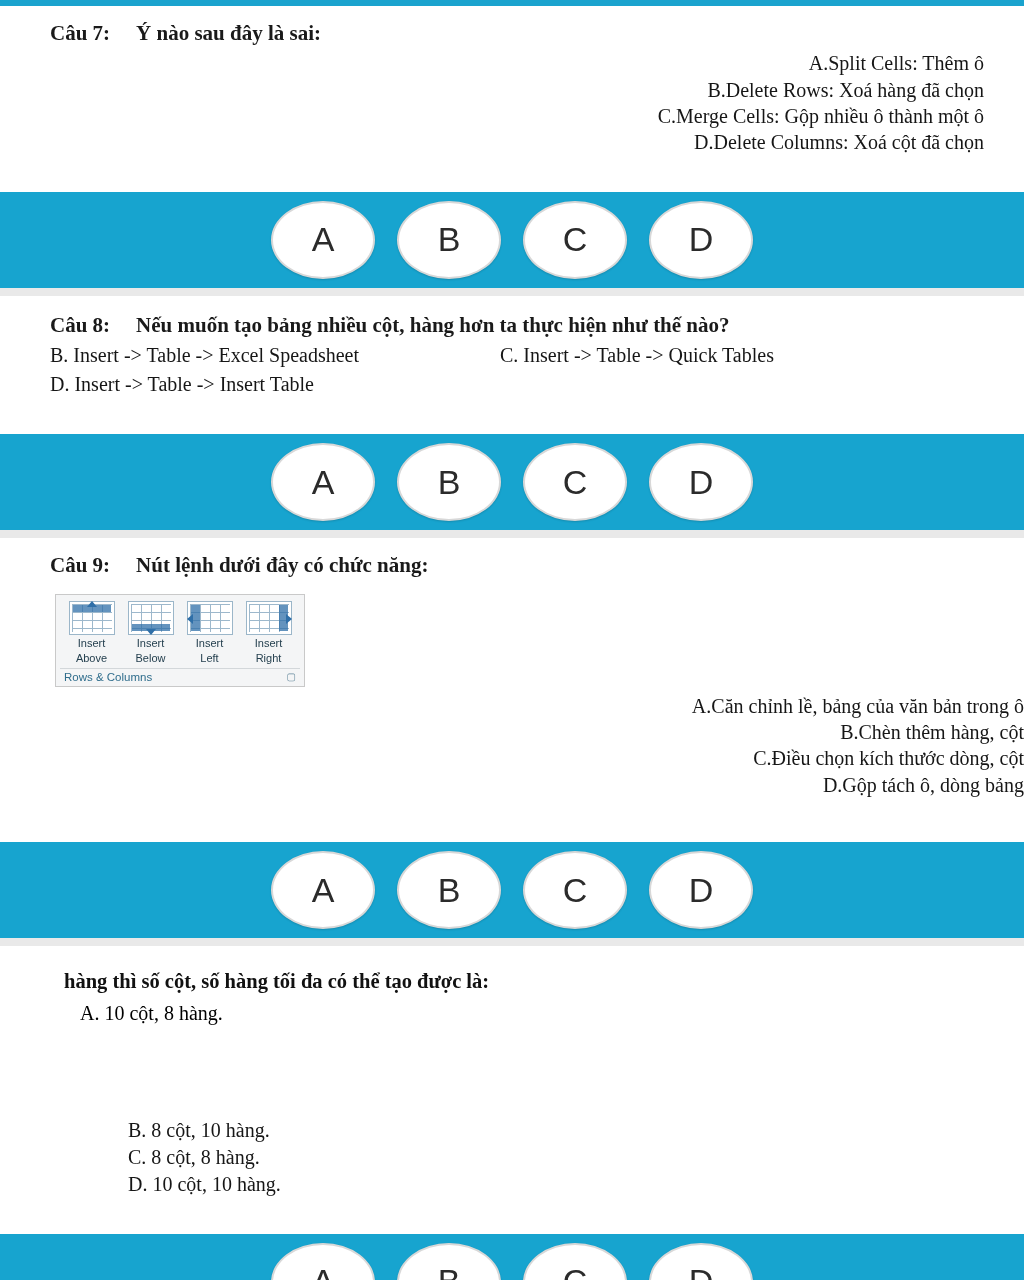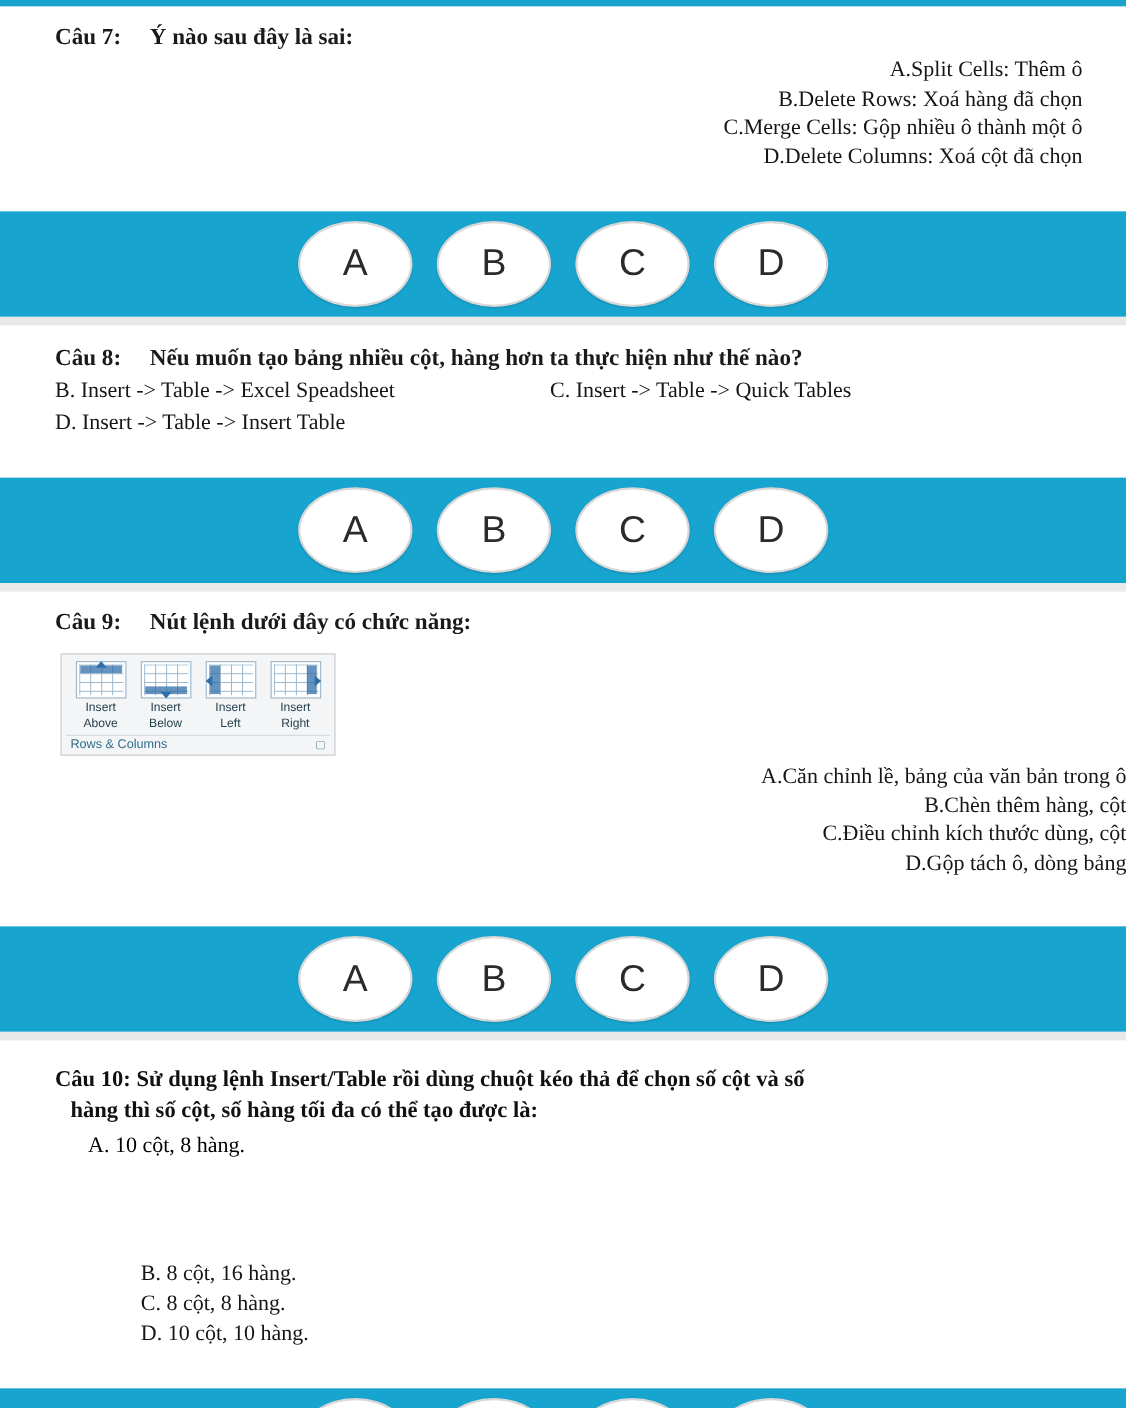--- a/index.html
+++ b/index.html
@@ -306,48 +306,47 @@
       </div>
       <div class="ribbon-foot">
         <span>Rows &amp; Columns</span>
         <span class="dlg">▢</span>
       </div>
     </div>
 
     <ul class="opts q9-opts">
       <li><span class="lt">A.</span><span>Căn chỉnh lề, bảng của văn bản trong ô</span></li>
       <li><span class="lt">B.</span><span>Chèn thêm hàng, cột</span></li>
-      <li><span class="lt">C.</span><span>Điều chỉnh kích thước dùng, cột</span></li>
+      <li><span class="lt">C.</span><span>Điều chọn kích thước dòng, cột</span></li>
       <li><span class="lt">D.</span><span>Gộp tách ô, dòng bảng</span></li>
     </ul>
     <div style="height:44px"></div>
   </div>
 
   <div class="answer-bar">
     <div class="ans">A</div>
     <div class="ans">B</div>
     <div class="ans">C</div>
     <div class="ans">D</div>
   </div>
 
   <div class="gap-strip"></div>
 
   <div class="q-block">
     <div style="height:22px"></div>
     <div class="q10-title">
-      <div>Câu 10: Sử dụng lệnh Insert/Table rồi dùng chuột kéo thả để chọn số cột và số</div>
       <div style="padding-left:14px">hàng thì số cột, số hàng tối đa có thể tạo được là:</div>
     </div>
     <div class="q10-a">
       <span>A.</span>
       <span>10 cột, 8 hàng.</span>
     </div>
     <div class="spacer-lg"></div>
     <div class="q10-rest">
-      <div><span>B.</span> <span>8 cột, 16 hàng.</span></div>
+      <div><span>B.</span> <span>8 cột, 10 hàng.</span></div>
       <div><span>C.</span> <span>8 cột, 8 hàng.</span></div>
       <div><span>D.</span> <span>10 cột, 10 hàng.</span></div>
     </div>
     <div style="height:36px"></div>
   </div>
 
   <div class="answer-bar">
     <div class="ans">A</div>
     <div class="ans">B</div>
     <div class="ans">C</div>

